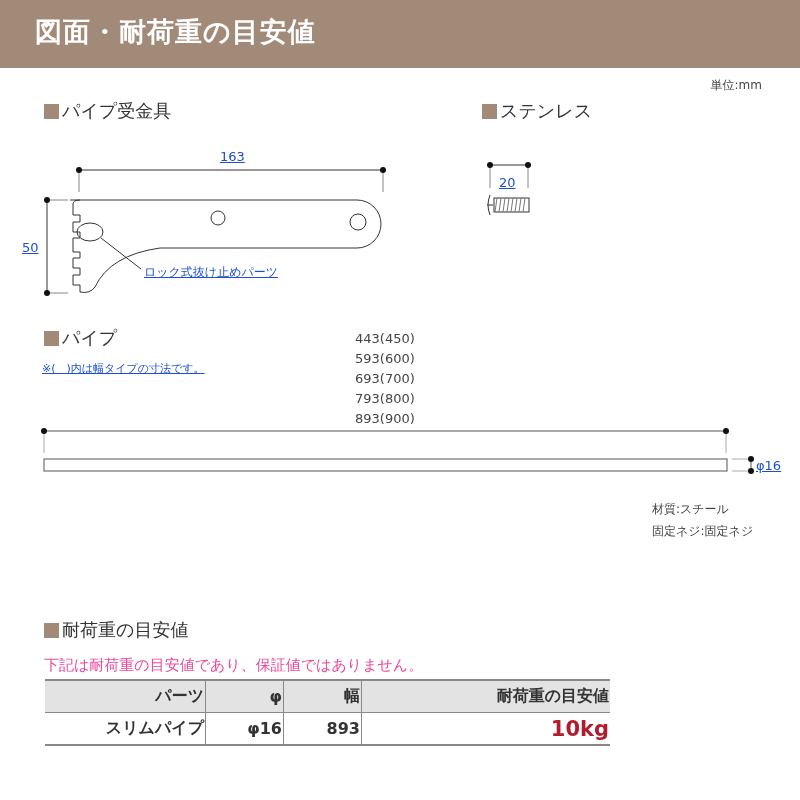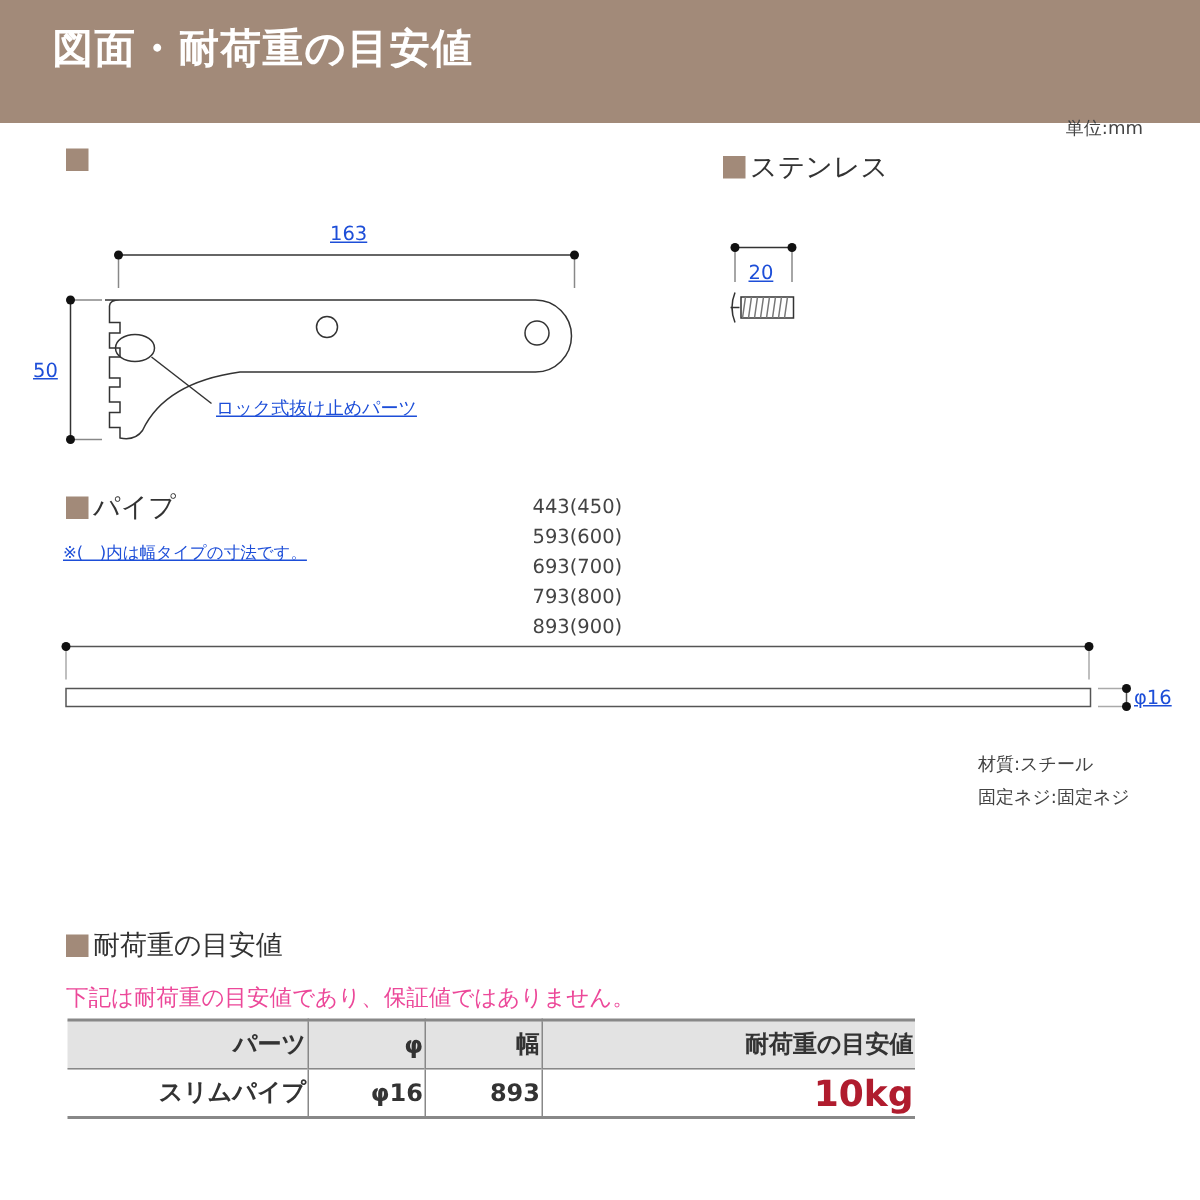--- a/index.html
+++ b/index.html
@@ -2,21 +2,21 @@
 <html><head>
 <meta charset="utf-8">
 <style>
   html, body { margin: 0; padding: 0; }
   body {
     width: 800px; height: 800px; position: relative; overflow: hidden;
     background: #ffffff; color: #333;
     font-family: "DejaVu Sans", "Liberation Sans", sans-serif;
   }
   .header {
-    position: absolute; left: 0; top: 0; width: 800px; height: 82px;
+    position: absolute; left: 0; top: 0; width: 800px; height: 68px;
     background: #a28a79;
   }
   .header-title {
     position: absolute; left: 35px; top: 14px; color: #fff;
     font-size: 27px; font-weight: bold; letter-spacing: 1px;
   }
   .unit { position: absolute; right: 38px; top: 77px; font-size: 12px; color: #444; }
   .sec-title {
     position: absolute; font-size: 18px; color: #333; display: flex; align-items: center;
   }
@@ -30,33 +30,34 @@
   table.load {
     position: absolute; left: 45px; top: 679px; width: 565px; border-collapse: collapse;
     font-size: 16px; color: #333;
   }
   table.load th, table.load td {
     text-align: right; height: 29px; border-right: 1px solid #888; font-weight: bold;
   }
   table.load th:last-child, table.load td:last-child { border-right: none; }
   table.load thead tr { background: #e3e3e3; border-top: 2px solid #888; border-bottom: 1px solid #888; }
   table.load tbody tr { border-bottom: 2px solid #888; }
-  .red { color: #b01c2e; font-size: 24px; }
+  .red { color: #b01c2e; font-size: 21px; }
 </style>
 </head>
 <body>
 
 <div class="header">
   <div class="header-title">図面・耐荷重の目安値</div>
 </div>
 
 <div class="unit">単位:mm</div>
 
 <div class="sec-title" style="left:44px; top:99px;">
   <span class="sq"></span>
+  <span>パイプ受金具</span>
 </div>
 <div class="sec-title" style="left:482px; top:99px;">
   <span class="sq"></span>
   <span>ステンレス</span>
 </div>
 <div class="sec-title" style="left:44px; top:326px;">
   <span class="sq"></span>
   <span>パイプ</span>
 </div>
 <div class="sec-title" style="left:44px; top:618px;">

